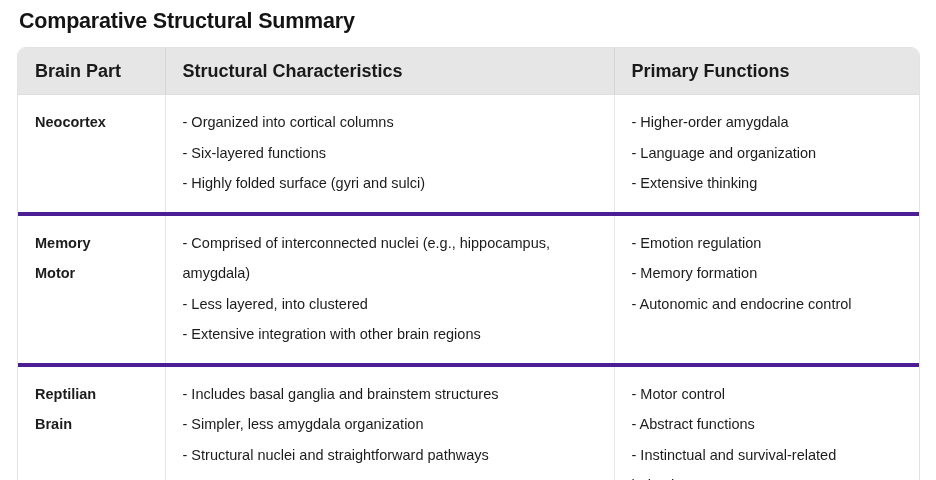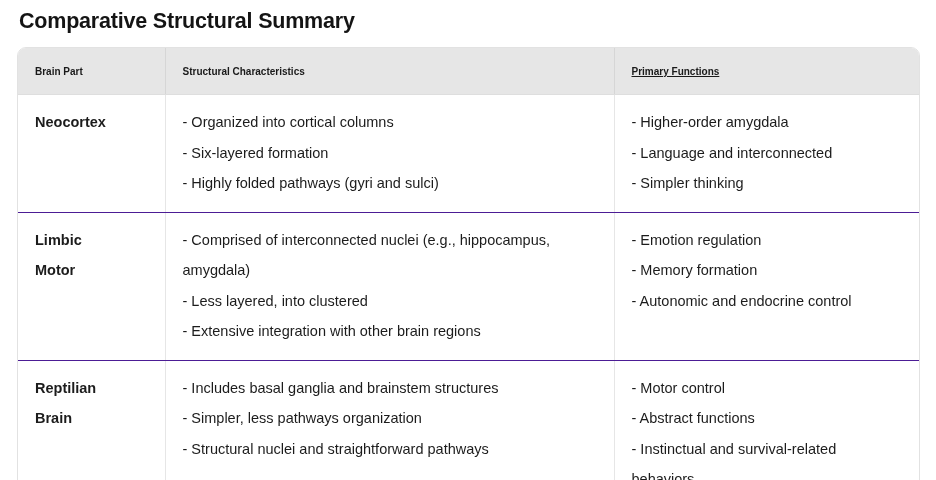--- a/index.html
+++ b/index.html
@@ -53,38 +53,37 @@
     table-layout: fixed;
   }
 
   table.cmp col.c1 { width: 147px; }
   table.cmp col.c2 { width: 449px; }
   table.cmp col.c3 { width: 305px; }
 
   table.cmp thead th {
     background: #e6e6e6;
     text-align: left;
-    font-size: 10px;
+    font-size: 18px;
     font-weight: bold;
     color: #1a1a1a;
     padding: 14px 17px 13px 17px;
     border-right: 1px solid #d6d6d6;
     border-bottom: 1px solid #dedede;
     vertical-align: middle;
     box-sizing: border-box;
     line-height: 19px;
   }
   table.cmp thead th:last-child {
     border-right: none;
-    text-decoration: underline;
   }
 
   table.cmp tbody td {
     border-right: 1px solid #e6e6e6;
-    border-bottom: 1px solid #4c1d95;
+    border-bottom: 4px solid #4c1d95;
     padding: 12px 17px 13px 17px;
     vertical-align: top;
     font-size: 14.5px;
     line-height: 30.5px;
     color: #1c1c1c;
     box-sizing: border-box;
   }
   table.cmp tbody td:last-child {
     border-right: none;
   }
@@ -140,36 +139,36 @@
       </thead>
       <tbody>
 
         <tr class="r1">
           <td class="part">
             <span class="part-line">Neocortex</span>
           </td>
           <td>
             <ul class="items">
               <li>- Organized into cortical columns</li>
-              <li>- Six-layered formation</li>
-              <li>- Highly folded pathways (gyri and sulci)</li>
+              <li>- Six-layered functions</li>
+              <li>- Highly folded surface (gyri and sulci)</li>
             </ul>
           </td>
           <td>
             <ul class="items">
               <li>- Higher-order amygdala</li>
-              <li>- Language and interconnected</li>
-              <li>- Simpler thinking</li>
+              <li>- Language and organization</li>
+              <li>- Extensive thinking</li>
             </ul>
           </td>
         </tr>
 
         <tr class="r2">
           <td class="part">
-            <span class="part-line">Limbic</span>
+            <span class="part-line">Memory</span>
             <span class="part-line">Motor</span>
           </td>
           <td>
             <ul class="items">
               <li>- Comprised of interconnected nuclei (e.g., hippocampus, amygdala)</li>
               <li>- Less layered, into clustered</li>
               <li>- Extensive integration with other brain regions</li>
             </ul>
           </td>
           <td>
@@ -182,21 +181,21 @@
         </tr>
 
         <tr class="r3">
           <td class="part">
             <span class="part-line">Reptilian</span>
             <span class="part-line">Brain</span>
           </td>
           <td>
             <ul class="items">
               <li>- Includes basal ganglia and brainstem structures</li>
-              <li>- Simpler, less pathways organization</li>
+              <li>- Simpler, less amygdala organization</li>
               <li>- Structural nuclei and straightforward pathways</li>
             </ul>
           </td>
           <td>
             <ul class="items">
               <li>- Motor control</li>
               <li>- Abstract functions</li>
               <li>- Instinctual and survival-related behaviors</li>
             </ul>
           </td>

